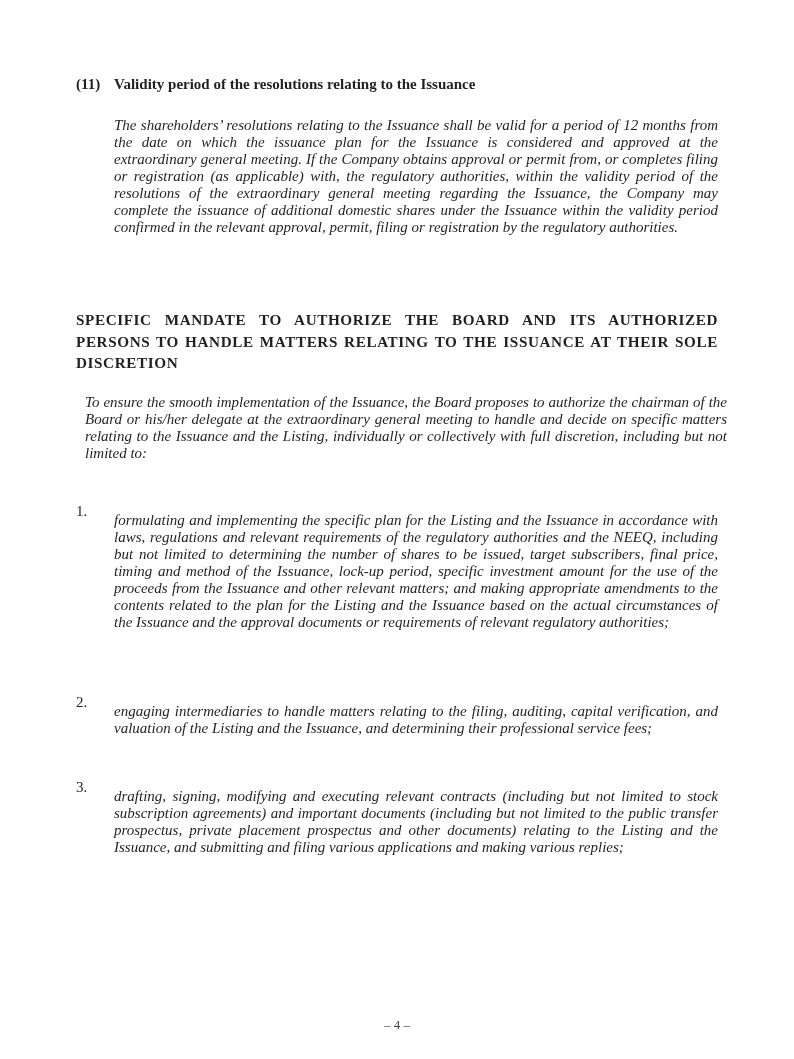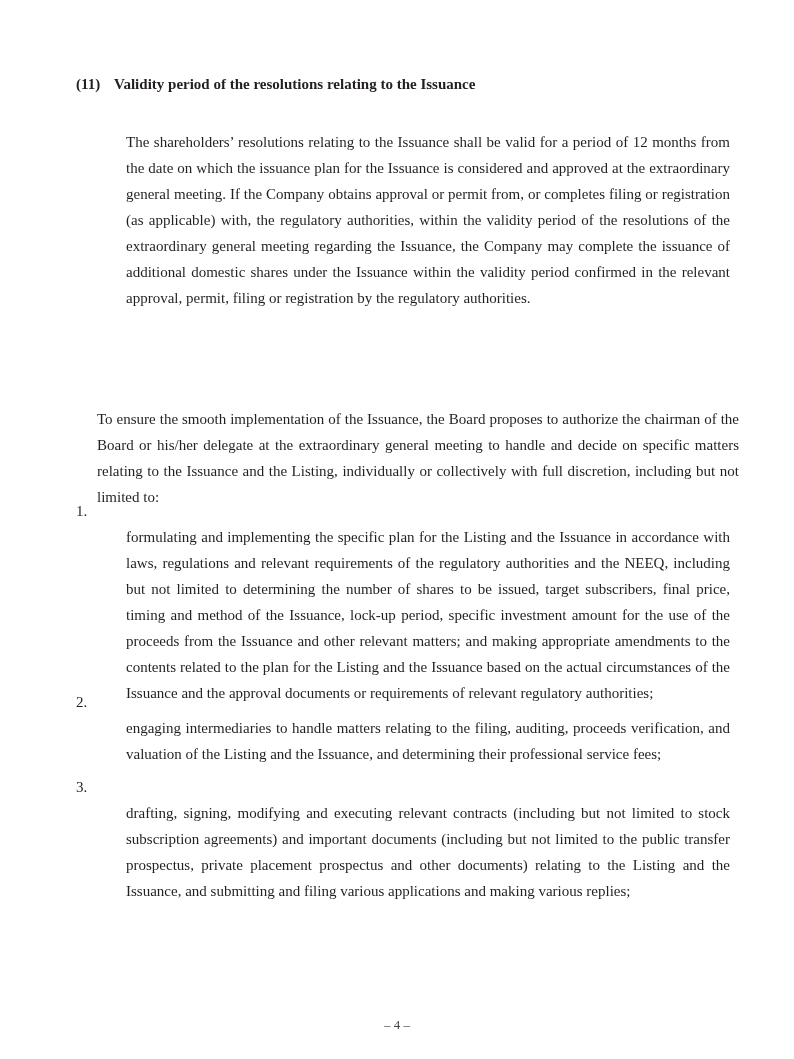--- a/index.html
+++ b/index.html
@@ -8,22 +8,22 @@
     font-family: "Liberation Serif", "DejaVu Serif", serif;
     color: #231f20;
   }
   .page { position: absolute; left: 0; top: 0; width: 634px; height: 1059px; }
   .sub-heading {
     position: absolute; left: 76px; top: 74px; width: 642px;
     font-weight: bold; font-size: 15px; line-height: 20px;
   }
   .sub-heading .num { display: inline-block; width: 38px; }
   .para {
-    font-size: 15px; line-height: 26px; text-align: justify;
-    text-align-last: left; margin: 12px;
+    font-size: 15px; line-height: 17px; text-align: justify;
+    text-align-last: left; margin: 0; font-style: italic;
   }
   .p1 { position: absolute; left: 114px; top: 117px; width: 604px; }
   .section-title {
     position: absolute; left: 76px; top: 309px; width: 642px;
     font-weight: bold; font-size: 15.2px; line-height: 21.6px;
     letter-spacing: 0.6px; text-align: justify; text-align-last: left;
   }
   .p2 { position: absolute; left: 85px; top: 394px; width: 642px; }
   .list-item { position: absolute; left: 76px; width: 642px; }
   .list-item .marker {
@@ -42,31 +42,32 @@
 <body>
 
 <div class="page">
 
   <div class="sub-heading">
     <span class="num">(11)</span><span>Validity period of the resolutions relating to the Issuance</span>
   </div>
 
   <p class="para p1">The shareholders’ resolutions relating to the Issuance shall be valid for a period of 12 months from the date on which the issuance plan for the Issuance is considered and approved at the extraordinary general meeting. If the Company obtains approval or permit from, or completes filing or registration (as applicable) with, the regulatory authorities, within the validity period of the resolutions of the extraordinary general meeting regarding the Issuance, the Company may complete the issuance of additional domestic shares under the Issuance within the validity period confirmed in the relevant approval, permit, filing or registration by the regulatory authorities.</p>
 
+  <div class="section-title">SPECIFIC MANDATE TO AUTHORIZE THE BOARD AND ITS AUTHORIZED PERSONS TO HANDLE MATTERS RELATING TO THE ISSUANCE AT THEIR SOLE DISCRETION</div>
 
   <p class="para p2">To ensure the smooth implementation of the Issuance, the Board proposes to authorize the chairman of the Board or his/her delegate at the extraordinary general meeting to handle and decide on specific matters relating to the Issuance and the Listing, individually or collectively with full discretion, including but not limited to:</p>
 
   <div class="list-item li1">
     <span class="marker">1.</span>
     <p class="para body">formulating and implementing the specific plan for the Listing and the Issuance in accordance with laws, regulations and relevant requirements of the regulatory authorities and the NEEQ, including but not limited to determining the number of shares to be issued, target subscribers, final price, timing and method of the Issuance, lock-up period, specific investment amount for the use of the proceeds from the Issuance and other relevant matters; and making appropriate amendments to the contents related to the plan for the Listing and the Issuance based on the actual circumstances of the Issuance and the approval documents or requirements of relevant regulatory authorities;</p>
   </div>
 
   <div class="list-item li2">
     <span class="marker">2.</span>
-    <p class="para body">engaging intermediaries to handle matters relating to the filing, auditing, proceeds verification, and valuation of the Listing and the Issuance, and determining their professional service fees;</p>
+    <p class="para body">engaging intermediaries to handle matters relating to the filing, auditing, capital verification, and valuation of the Listing and the Issuance, and determining their professional service fees;</p>
   </div>
 
   <div class="list-item li3">
     <span class="marker">3.</span>
     <p class="para body">drafting, signing, modifying and executing relevant contracts (including but not limited to stock subscription agreements) and important documents (including but not limited to the public transfer prospectus, private placement prospectus and other documents) relating to the Listing and the Issuance, and submitting and filing various applications and making various replies;</p>
   </div>
 
   <div class="page-num">– 4 –</div>
 </div>
 

